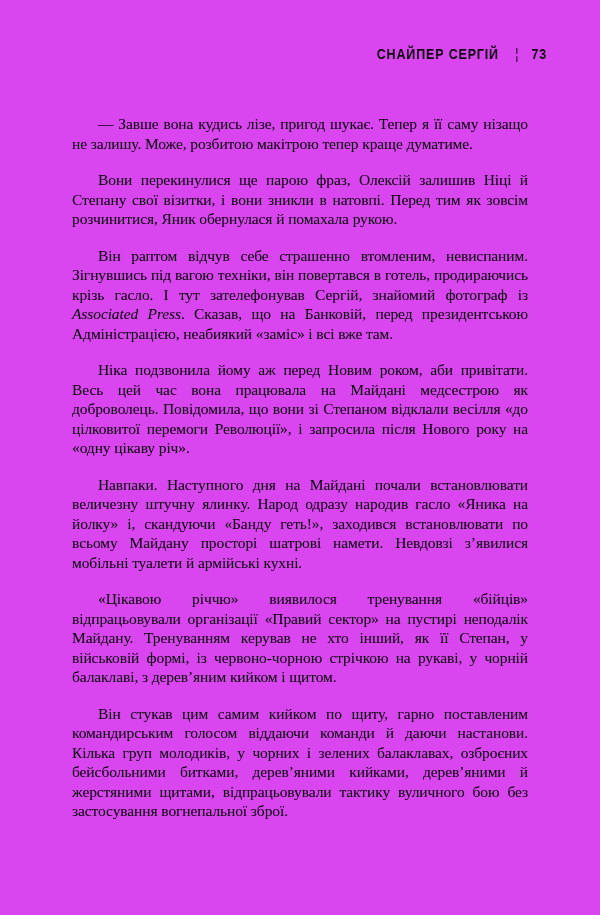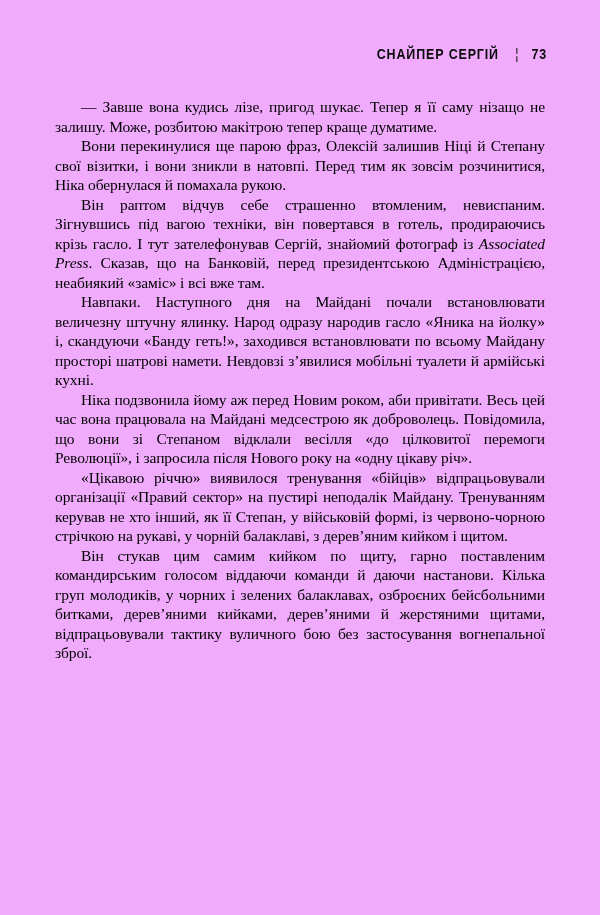--- a/index.html
+++ b/index.html
@@ -4,21 +4,21 @@
 <style>
   html, body {
     margin: 0;
     padding: 0;
     background: #ffffff;
   }
   .page {
     position: relative;
     width: 600px;
     height: 915px;
-    background: #f0abfc;
+    background: #d946ef;
     overflow: hidden;
     font-family: "Liberation Serif", serif;
   }
   .running-header {
     position: absolute;
     top: 46px;
     left: 55px;
     right: 53px;
     display: flex;
     justify-content: flex-end;
@@ -46,21 +46,21 @@
     top: 97px;
     left: 55px;
     width: 490px;
     font-size: 15.5px;
     line-height: 19.5px;
     letter-spacing: -0.1px;
     text-align: justify;
     color: #000000;
   }
   .body-text p {
-    margin: 0;
+    margin: 17px;
     padding: 0;
     text-indent: 26px;
   }
   .body-text em {
     font-style: italic;
   }
 </style>
 </head>
 <body>
 
@@ -69,21 +69,21 @@
   <div class="running-header">
     <span class="rh-inner">
       <span>СНАЙПЕР СЕРГІЙ</span>
       <span class="rh-sep">¦</span>
       <span>73</span>
     </span>
   </div>
 
   <div class="body-text">
     <p>— Завше вона кудись лізе, пригод шукає. Тепер я її саму нізащо не залишу. Може, розбитою макітрою тепер краще думатиме.</p>
-    <p>Вони перекинулися ще парою фраз, Олексій залишив Ніці й Степану свої візитки, і вони зникли в натовпі. Перед тим як зовсім розчинитися, Ніка обернулася й помахала рукою.</p>
+    <p>Вони перекинулися ще парою фраз, Олексій залишив Ніці й Степану свої візитки, і вони зникли в натовпі. Перед тим як зовсім розчинитися, Яник обернулася й помахала рукою.</p>
     <p><span>Він раптом відчув себе страшенно втомленим, невиспаним. Зігнувшись під вагою техніки, він повертався в готель, продираючись крізь гасло. І тут зателефонував Сергій, знайомий фотограф із </span><em>Associated Press</em><span>. Сказав, що на Банковій, перед президентською Адміністрацією, неабиякий «заміс» і всі вже там.</span></p>
+    <p>Ніка подзвонила йому аж перед Новим роком, аби привітати. Весь цей час вона працювала на Майдані медсестрою як доброволець. Повідомила, що вони зі Степаном відклали весілля «до цілковитої перемоги Революції», і запросила після Нового року на «одну цікаву річ».</p>
     <p>Навпаки. Наступного дня на Майдані почали встановлювати величезну штучну ялинку. Народ одразу народив гасло «Яника на йолку» і, скандуючи «Банду геть!», заходився встановлювати по всьому Майдану просторі шатрові намети. Невдовзі з’явилися мобільні туалети й армійські кухні.</p>
-    <p>Ніка подзвонила йому аж перед Новим роком, аби привітати. Весь цей час вона працювала на Майдані медсестрою як доброволець. Повідомила, що вони зі Степаном відклали весілля «до цілковитої перемоги Революції», і запросила після Нового року на «одну цікаву річ».</p>
     <p>«Цікавою річчю» виявилося тренування «бійців» відпрацьовували організації «Правий сектор» на пустирі неподалік Майдану. Тренуванням керував не хто інший, як її Степан, у військовій формі, із червоно-чорною стрічкою на рукаві, у чорній балаклаві, з дерев’яним кийком і щитом.</p>
     <p>Він стукав цим самим кийком по щиту, гарно поставленим командирським голосом віддаючи команди й даючи настанови. Кілька груп молодиків, у чорних і зелених балаклавах, озброєних бейсбольними битками, дерев’яними кийками, дерев’яними й жерстяними щитами, відпрацьовували тактику вуличного бою без застосування вогнепальної зброї.</p>
   </div>
 
 </div>
 
 </body></html>

